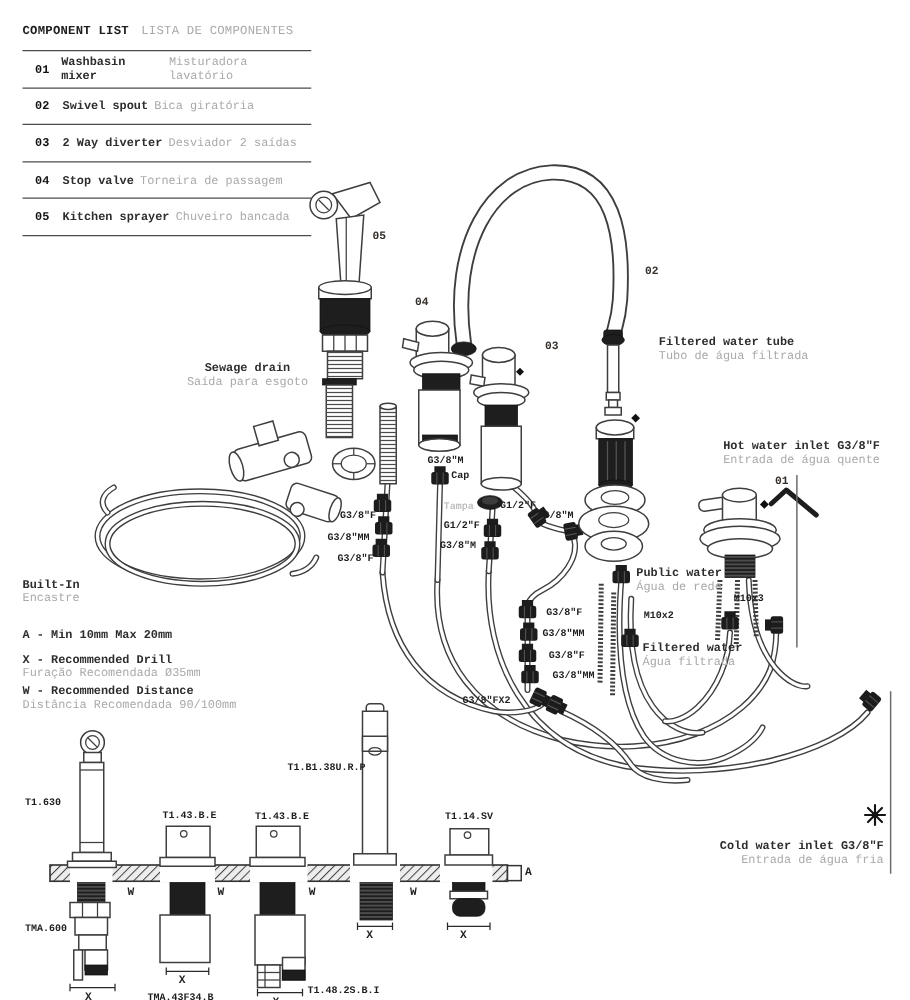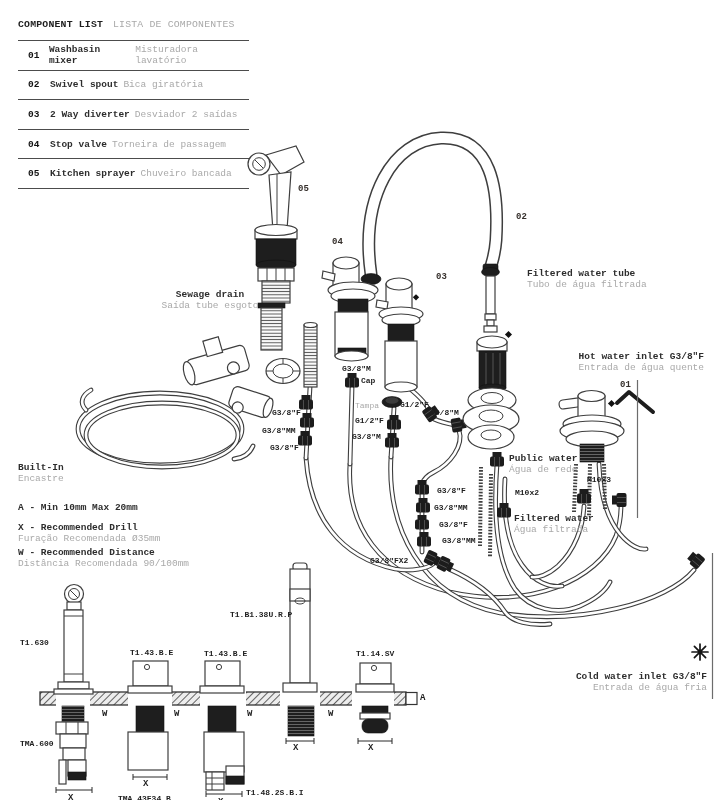--- a/index.html
+++ b/index.html
@@ -379,23 +379,23 @@
       </div>
     </div>
   </div>
 
   <div class="abs co" style="left:298px;top:172px">05</div>
   <div class="abs co" style="left:332px;top:225px">04</div>
   <div class="abs co" style="left:436px;top:260px">03</div>
   <div class="abs co" style="left:516px;top:200px">02</div>
   <div class="abs co" style="left:620px;top:368px">01</div>
 
-  <div class="abs ctr" style="left:150px;top:277px;width:120px">
+  <div class="abs ctr" style="left:138px;top:277px;width:120px">
     <div class="lb">Sewage  drain</div>
-    <div class="lg">Saída tube esgoto</div>
+    <div class="lg">Saída para esgoto</div>
   </div>
   <div class="abs" style="left:527px;top:256px">
     <div class="lb">Filtered water tube</div>
     <div class="lg">Tubo de água filtrada</div>
   </div>
   <div class="abs rgt" style="right:24px;top:339px">
     <div class="lb">Hot water inlet G3/8"F</div>
     <div class="lg">Entrada de água quente</div>
   </div>
   <div class="abs" style="left:509px;top:441px">

